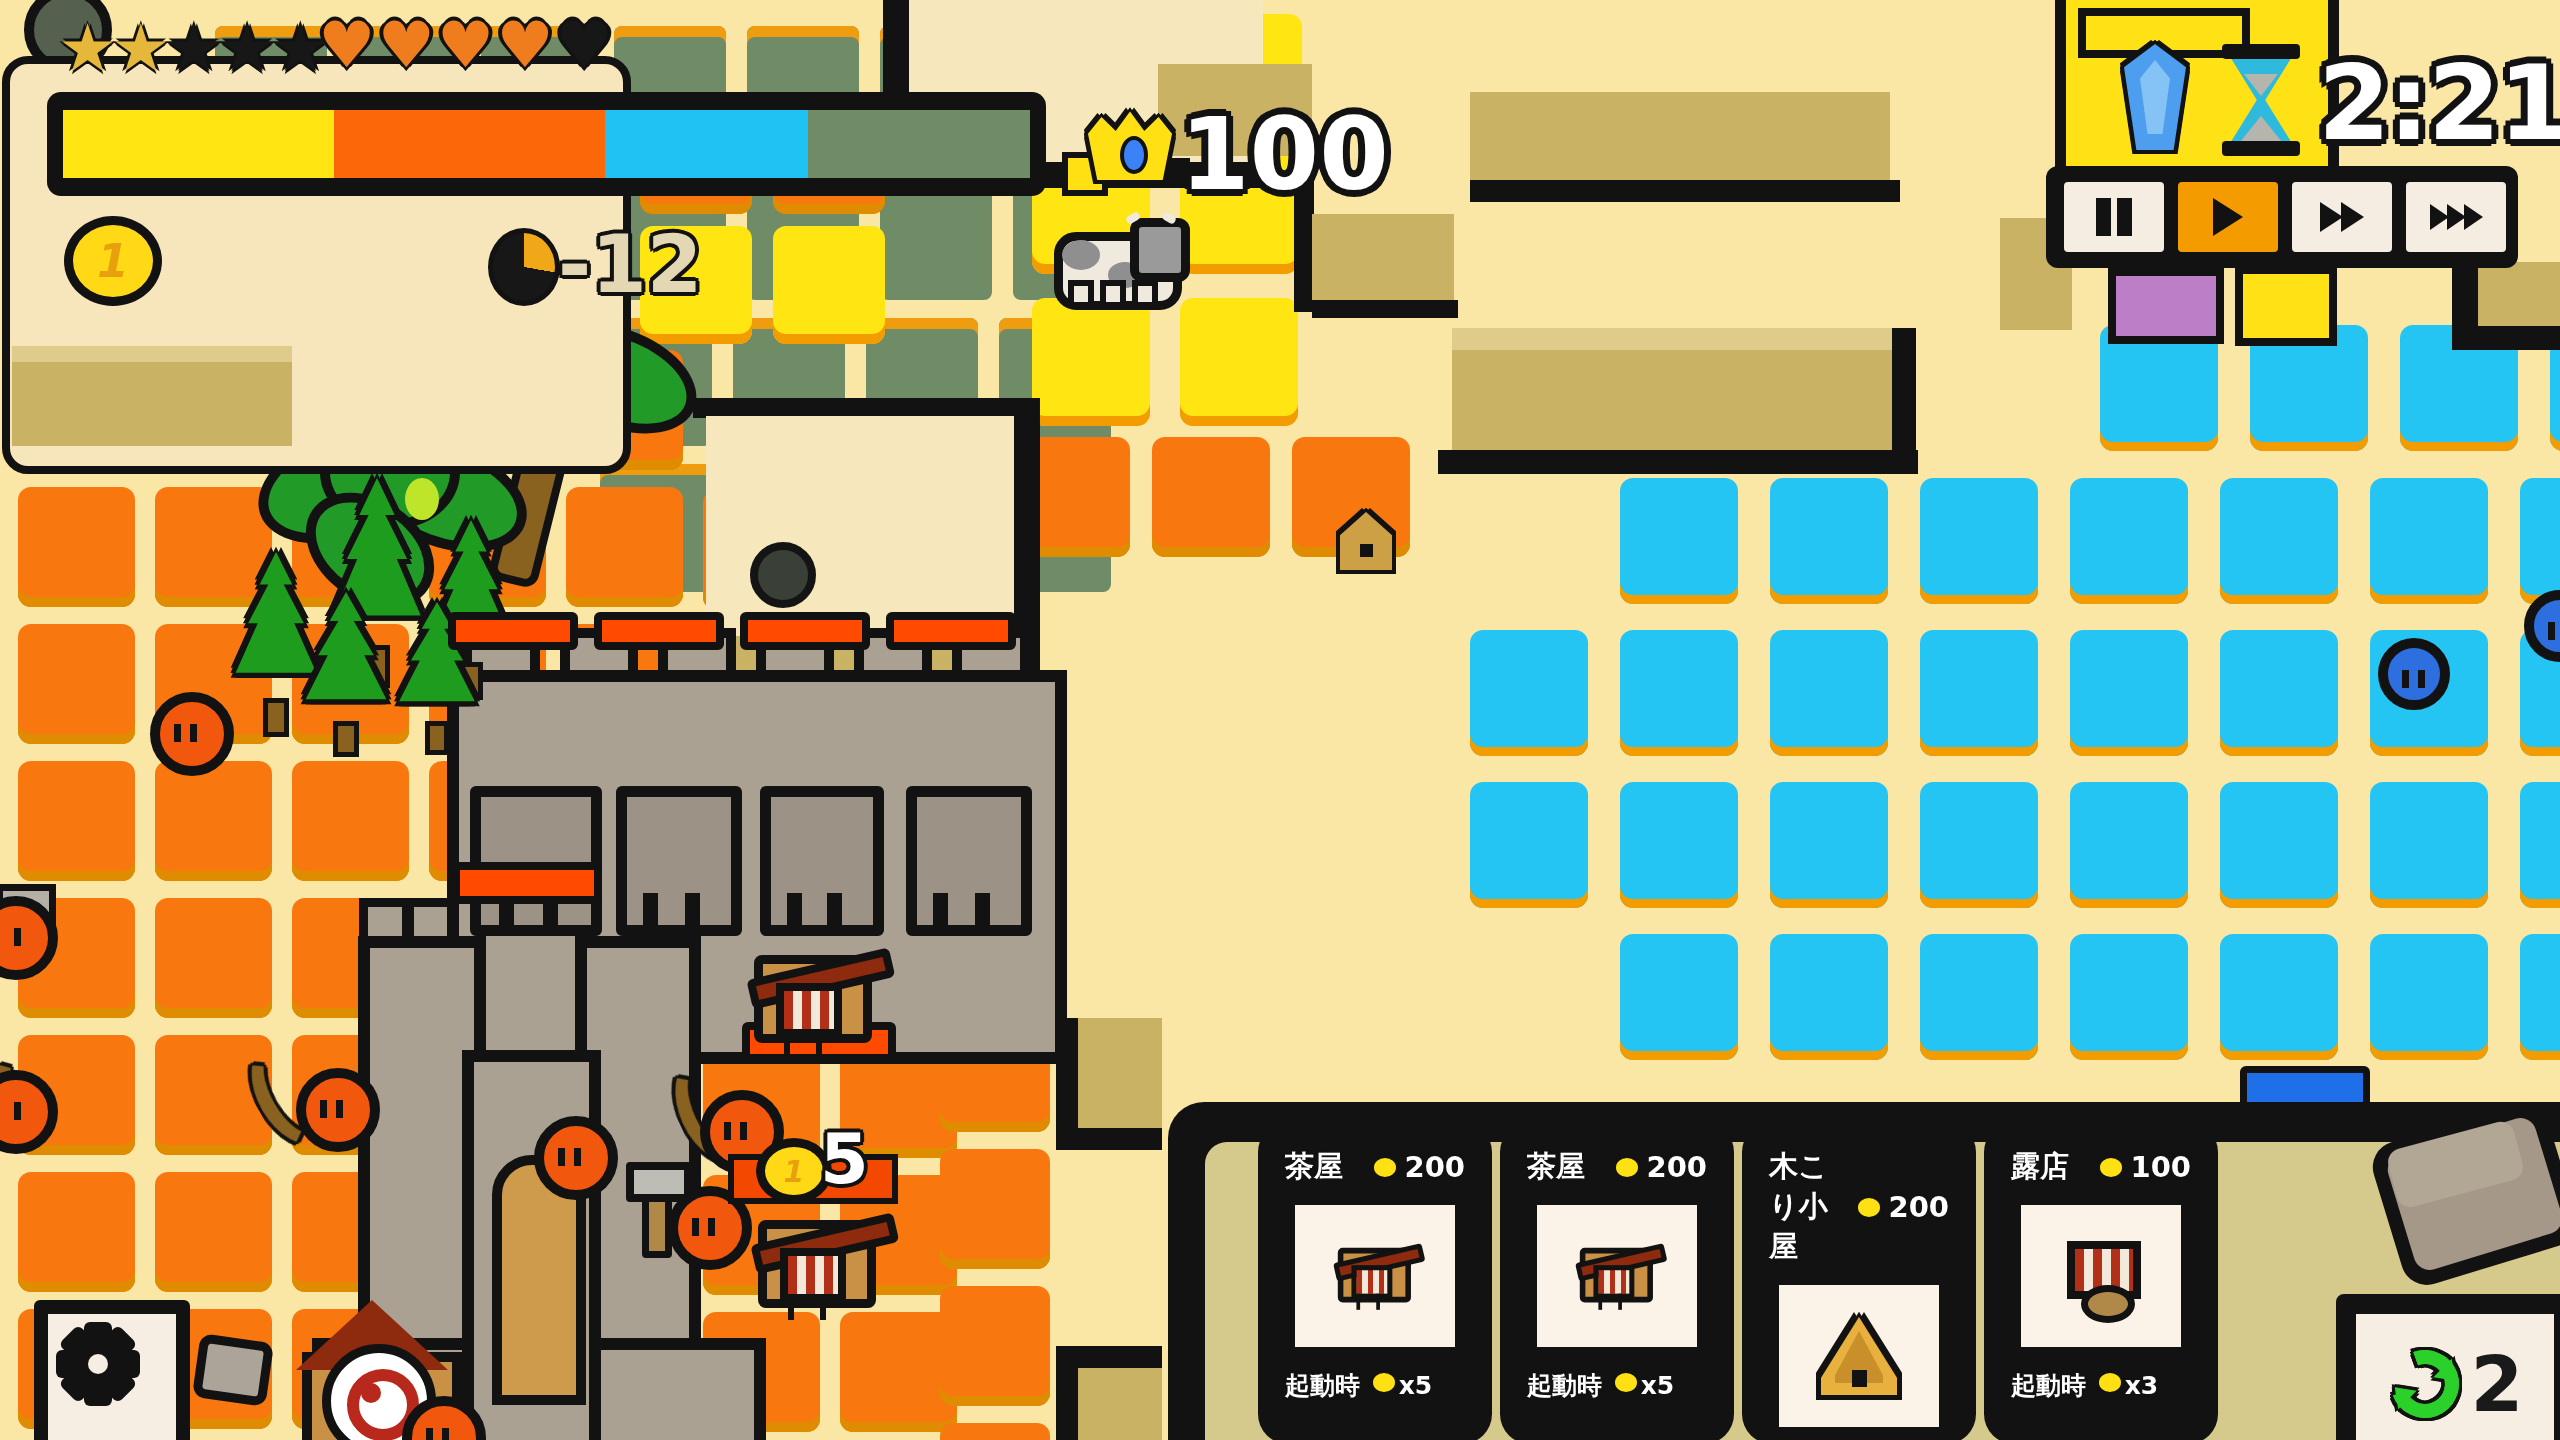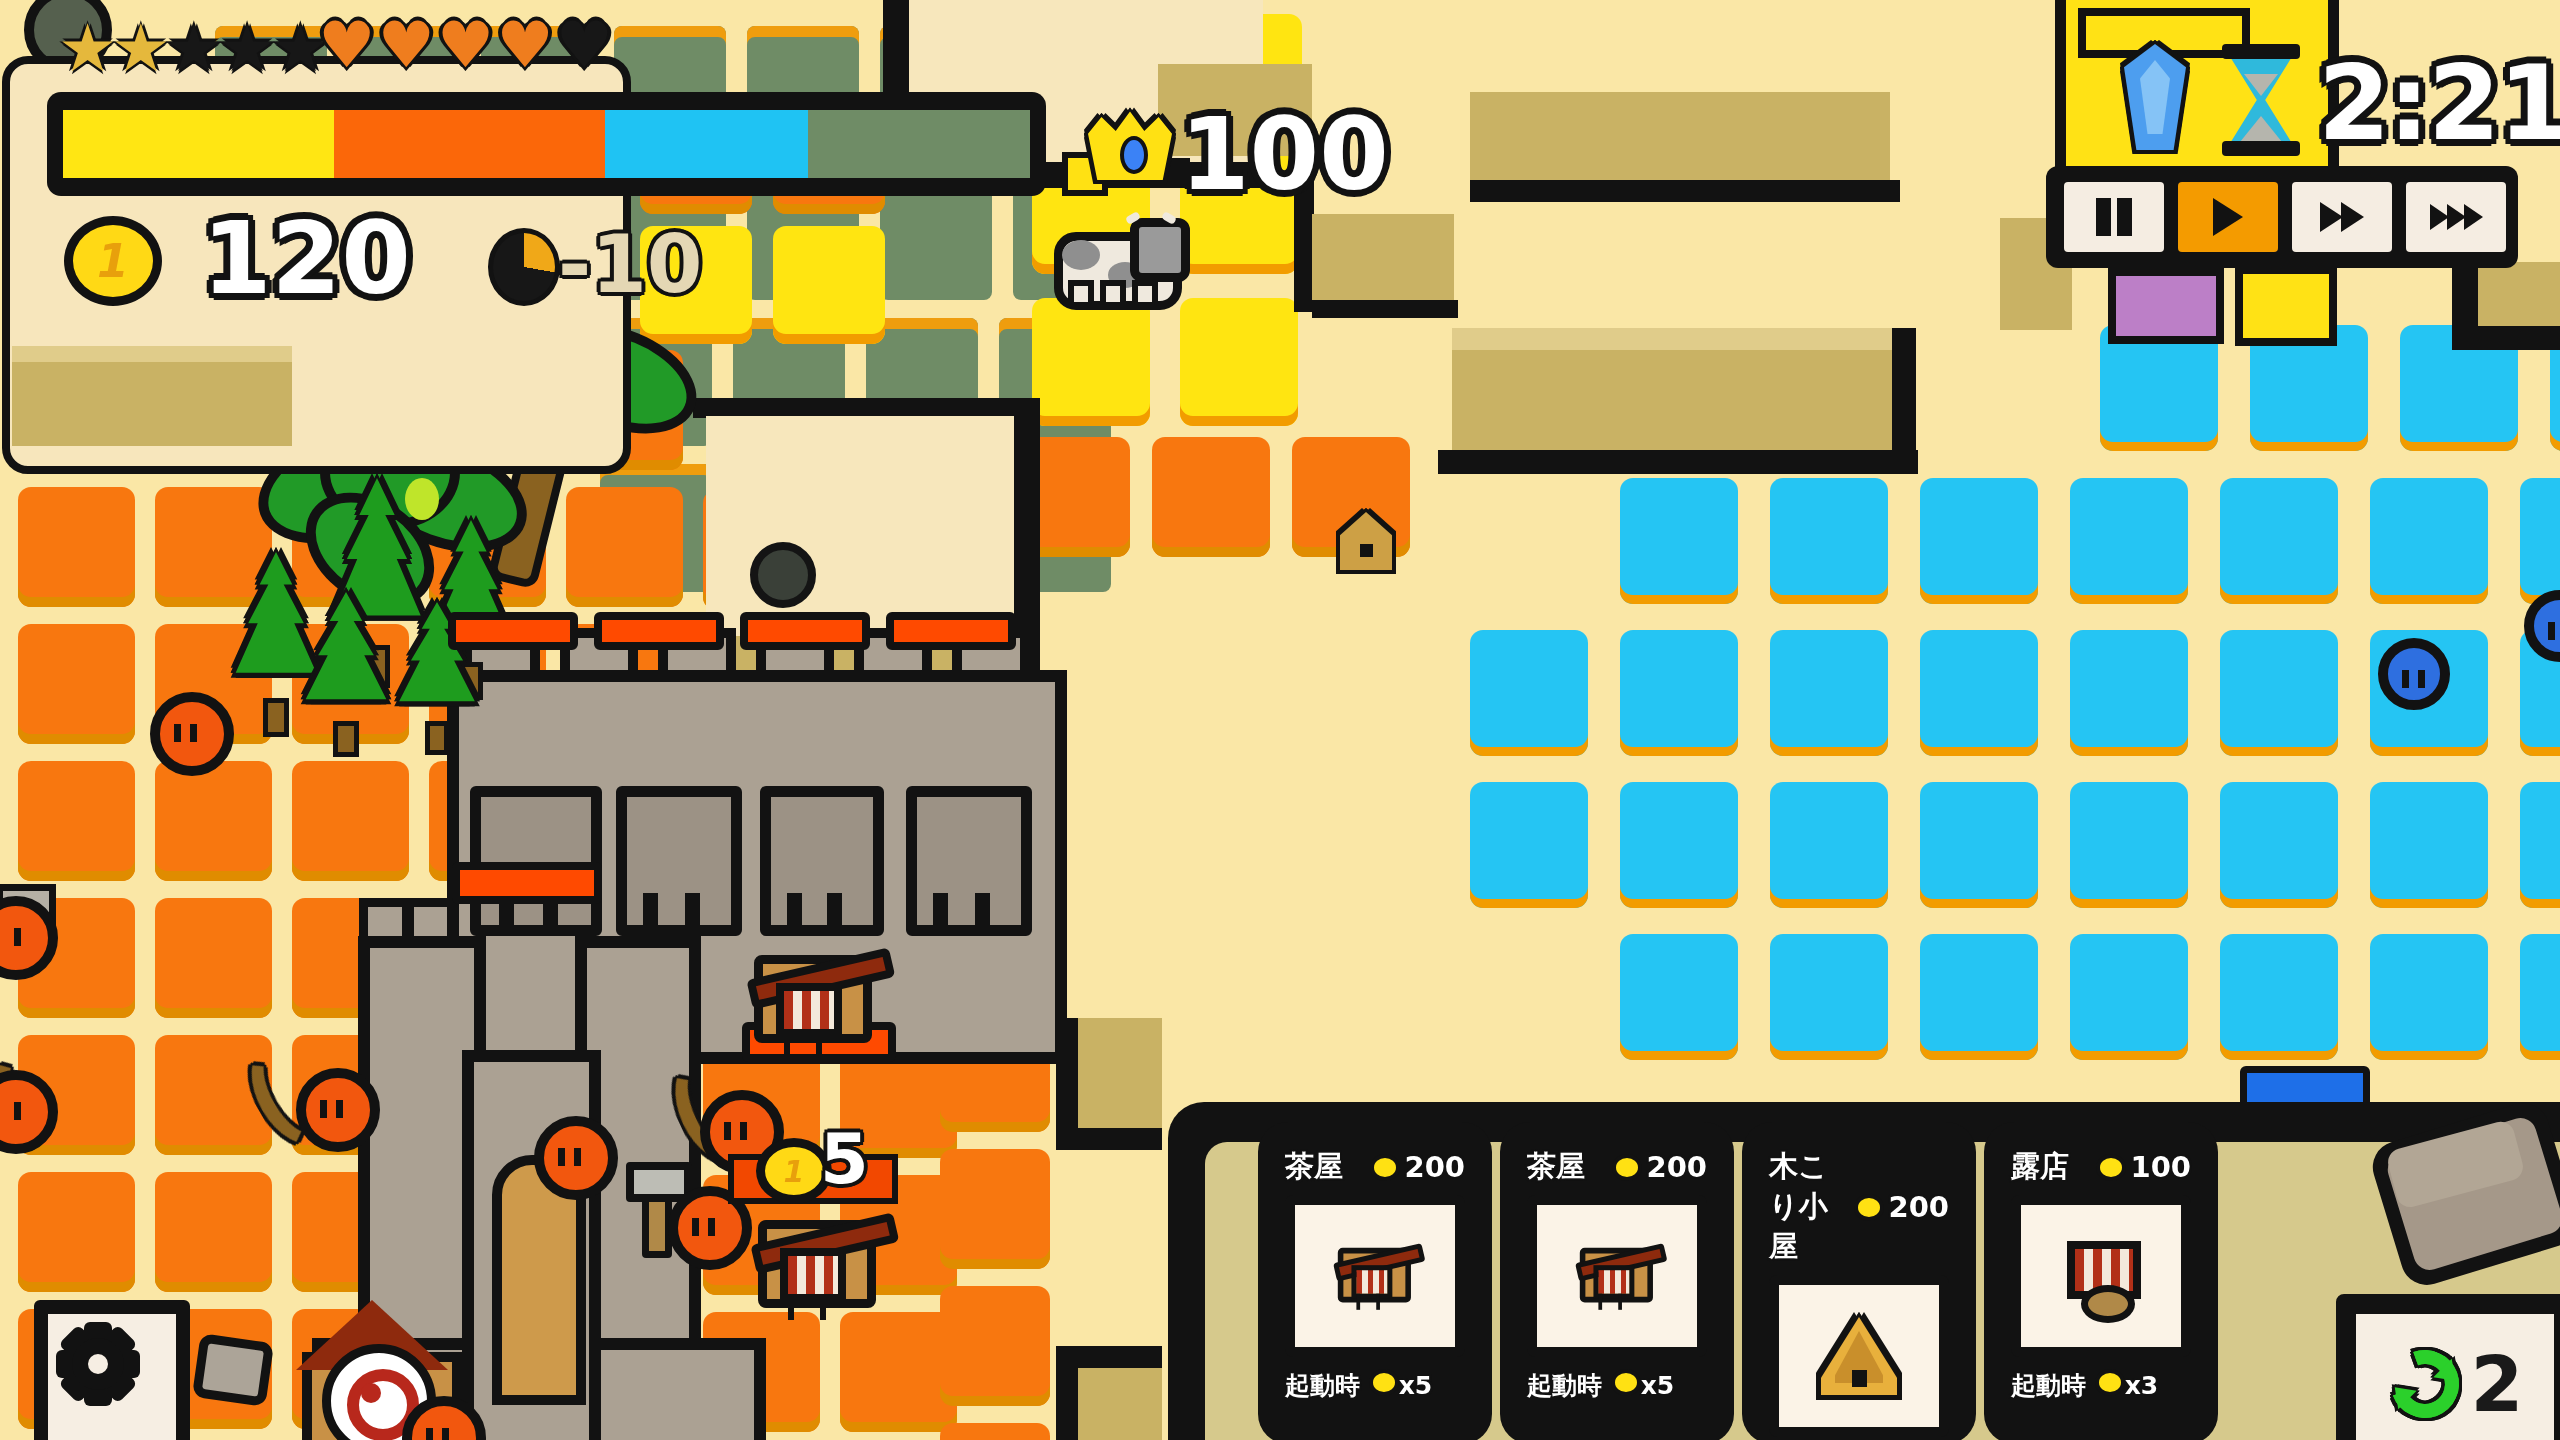--- a/index.html
+++ b/index.html
@@ -381,23 +381,22 @@
     <div class="wavebar-inner" id="wavebar">
         <div style="width: 28%; background: rgb(255, 230, 19);"></div>
         <div style="width: 28%; background: rgb(251, 103, 9);"></div>
         <div style="width: 21%; background: rgb(31, 195, 243);"></div>
         <div style="width: 23%; background: rgb(111, 140, 102);"></div>
       </div>
   </div>
   <div class="abs coin hud-coin">
       <span>1</span>
     </div>
-  <div class="abs hud-coins-txt ol-lg">120</div>
   <div class="abs pie"></div>
-  <div class="abs hud-delta-txt ol">-10</div>
+  <div class="abs hud-delta-txt ol">-12</div>
 
   <div class="abs crown-tab"></div>
   <div class="abs crown-link"></div>
   <div class="abs crown">
     <div class="crown-shape"></div>
       <div class="crown-gem"></div>
   </div>
   <div class="abs crown-txt ol-lg">100</div>
 
   <div class="abs tr-build"></div>

